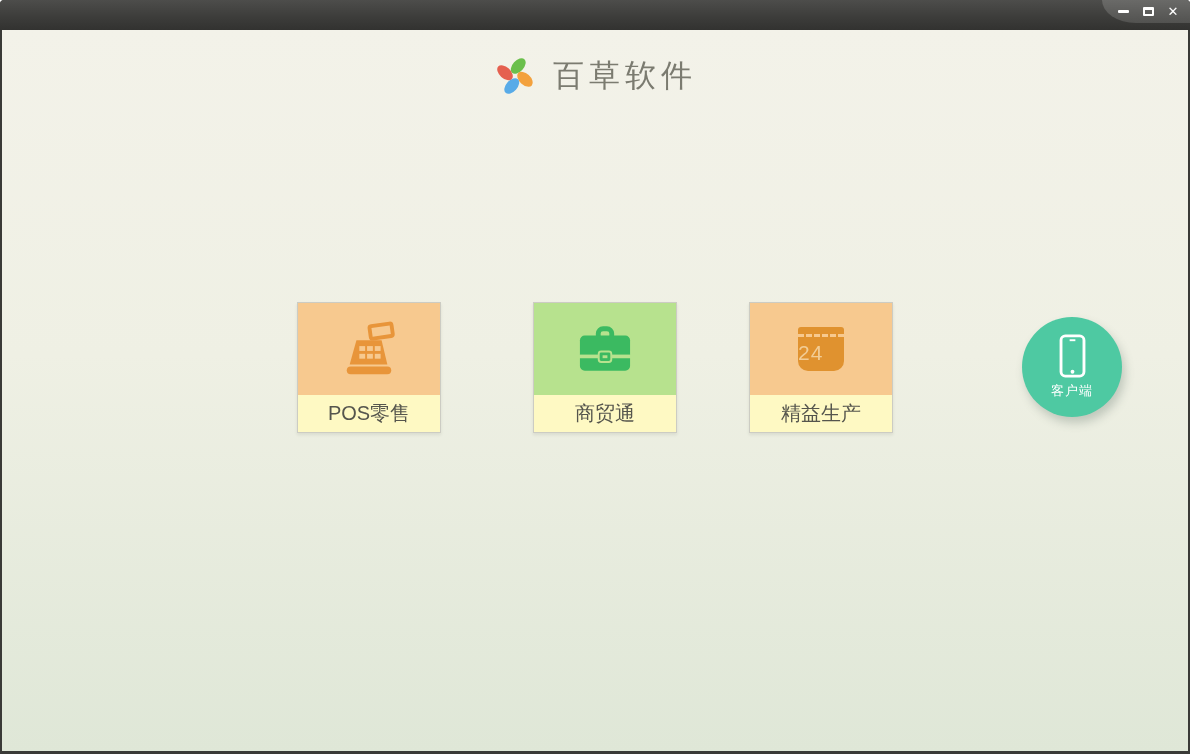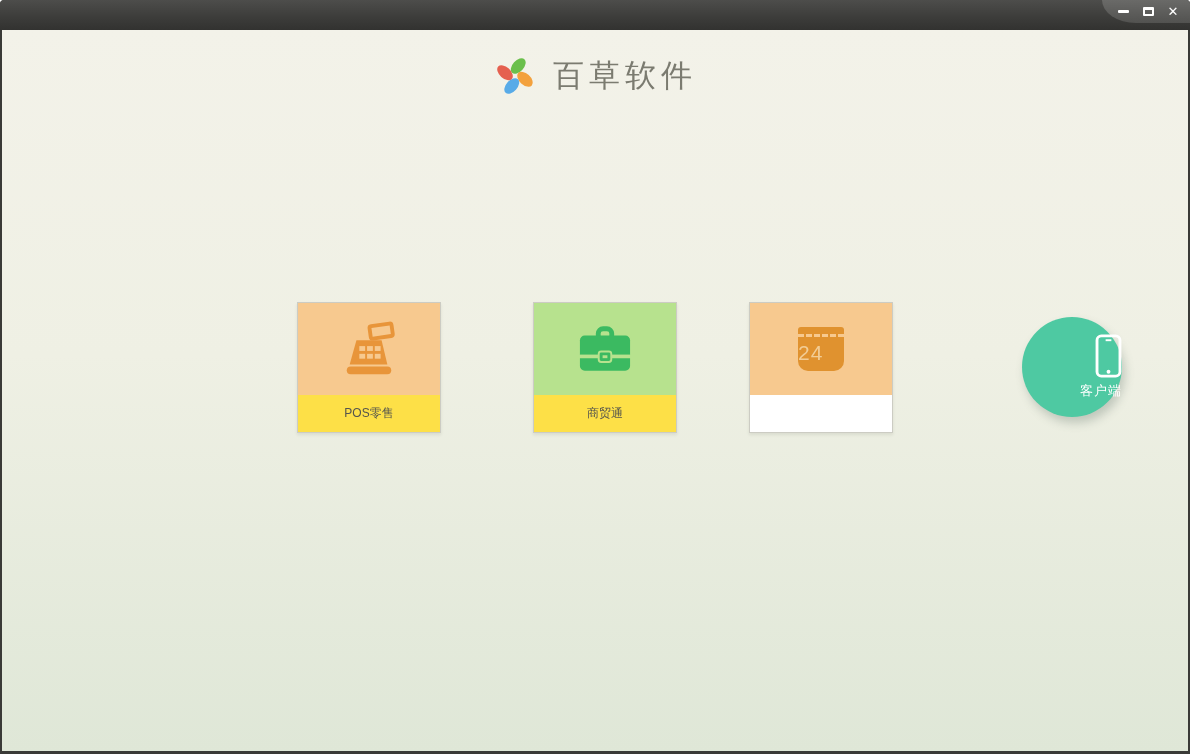--- a/index.html
+++ b/index.html
@@ -65,21 +65,21 @@
   .card-pos   { left: 295px; }
   .card-trade { left: 531px; }
   .card-lean  { left: 747px; }
   .card-color {
     height: 92px; display: flex; align-items: center; justify-content: center;
   }
   .bg-orange { background: #f7c98f; }
   .bg-green  { background: #b7e28e; }
   .card-label {
     height: 37px; display: flex; align-items: center; justify-content: center;
-    font-size: 12px; color: #55554d; background: #fde047;
+    font-size: 20px; color: #55554d; background: #fef9c3;
   }
 
   
   .calendar-icon {
     position: relative; width: 46px; height: 44px;
     background: #e0922f;
     border-radius: 3px 3px 10px 10px;
     display: flex; align-items: center; 
   }
   .calendar-dashes {
@@ -90,21 +90,21 @@
     margin-top: 8px;
     font-size: 21px; color: #f2cd96; letter-spacing: 1px;
   }
 
   
   .client-circle {
     position: absolute; left: 1020px; top: 287px;
     width: 100px; height: 100px; border-radius: 50%;
     background: #4ec9a2;
     box-shadow: 3px 6px 10px rgba(90,110,100,0.30);
-    display: flex; flex-direction: column; align-items: flex-end; justify-content: center;
+    display: flex; flex-direction: column; align-items: center; justify-content: center;
     gap: 4px; cursor: pointer;
   }
   .client-label { font-size: 13px; color: #ffffff; letter-spacing: 1px; }
 </style>
 </head>
 <body>
 
 <div class="window">
 
   <div class="titlebar">
@@ -164,20 +164,21 @@
       <div class="card-label">商贸通</div>
     </div>
 
     <div class="card card-lean">
       <div class="card-color bg-orange">
         <div class="calendar-icon">
           <div class="calendar-dashes"></div>
           <span class="calendar-day">24</span>
         </div>
       </div>
+      <div class="card-label">精益生产</div>
     </div>
 
     <div class="client-circle">
       <svg width="27" height="44" viewBox="0 0 28 46">
         <rect x="2" y="2" width="24" height="42" rx="4.5" fill="none" stroke="#ffffff" stroke-width="3"></rect>
         <line x1="11" y1="6.5" x2="17" y2="6.5" stroke="#ffffff" stroke-width="2"></line>
         <circle cx="14" cy="39.5" r="2" fill="#ffffff"></circle>
       </svg>
       <span class="client-label">客户端</span>
     </div>

